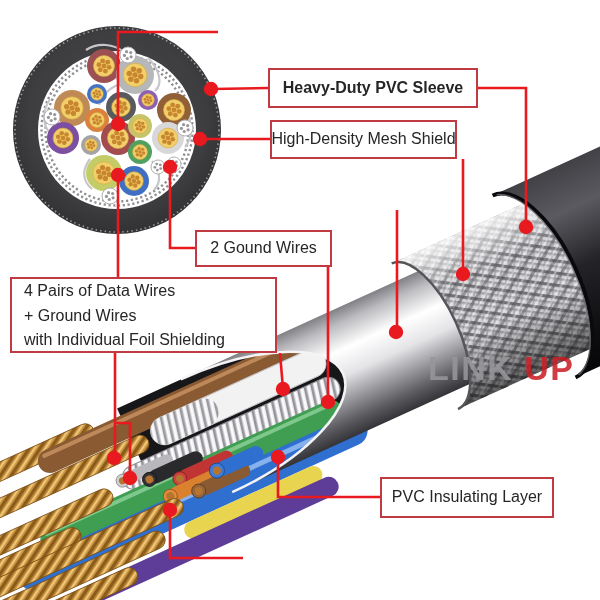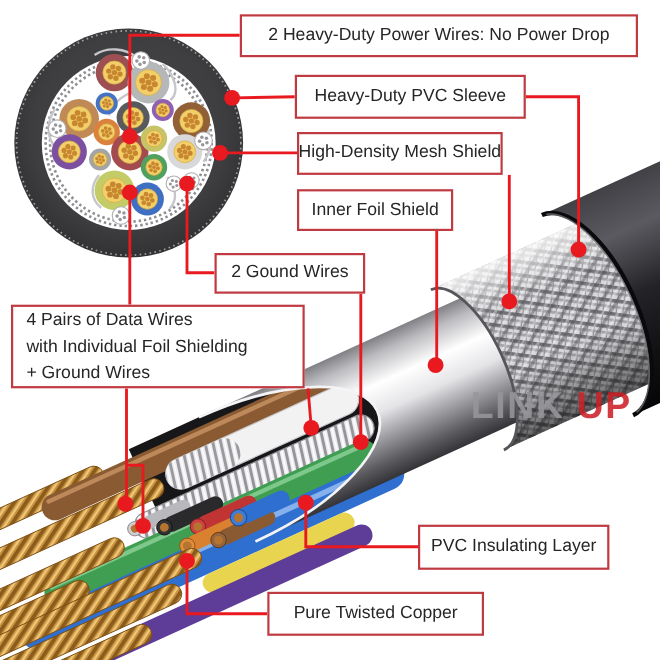--- a/index.html
+++ b/index.html
@@ -430,40 +430,31 @@
         <circle cx="114" cy="458" r="7.2" fill="#e8191f"></circle>
         <circle cx="130" cy="478" r="7.2" fill="#e8191f"></circle>
         <circle cx="283" cy="389" r="7.2" fill="#e8191f"></circle>
         <polyline points="380,497 278,497 278,458" fill="none" stroke="#e8191f" stroke-width="2.6"></polyline>
         <circle cx="278" cy="457" r="7.2" fill="#e8191f"></circle>
         <polyline points="243,558 170,558 170,510" fill="none" stroke="#e8191f" stroke-width="2.6"></polyline>
         <circle cx="170" cy="510" r="7.2" fill="#e8191f"></circle>
       </g>
 </svg>
 
-<div id="lbl-power" class="callout" style="border-color: rgb(191, 58, 65);">
-  <span>2 Heavy-Duty Power Wires: No Power Drop</span>
-</div>
-<div id="lbl-sleeve" class="callout" style="border-color: rgb(191, 58, 65);">
+<div id="lbl-sleeve" class="callout" style="border-color: rgb(191, 58, 65); font-weight: bold;">
   <span>Heavy-Duty PVC Sleeve</span>
 </div>
 <div id="lbl-mesh" class="callout" style="border-color: rgb(191, 58, 65);">
   <span>High-Density Mesh Shield</span>
 </div>
-<div id="lbl-foil" class="callout" style="border-color: rgb(191, 58, 65);">
-  <span>Inner Foil Shield</span>
-</div>
 <div id="lbl-ground" class="callout" style="border-color: rgb(191, 58, 65);">
   <span>2 Gound Wires</span>
 </div>
 <div id="lbl-data" class="callout multi" style="border-color: rgb(191, 58, 65);">
   <span>4 Pairs of Data Wires</span>
+  <span>+ Ground Wires</span>
   <span>with Individual Foil Shielding</span>
-  <span>+ Ground Wires</span>
 </div>
 <div id="lbl-insulating" class="callout" style="border-color: rgb(191, 58, 65);">
   <span>PVC Insulating Layer</span>
 </div>
-<div id="lbl-copper" class="callout" style="border-color: rgb(191, 58, 65);">
-  <span>Pure Twisted Copper</span>
-</div>
 
 </div>
 
 </body></html>

